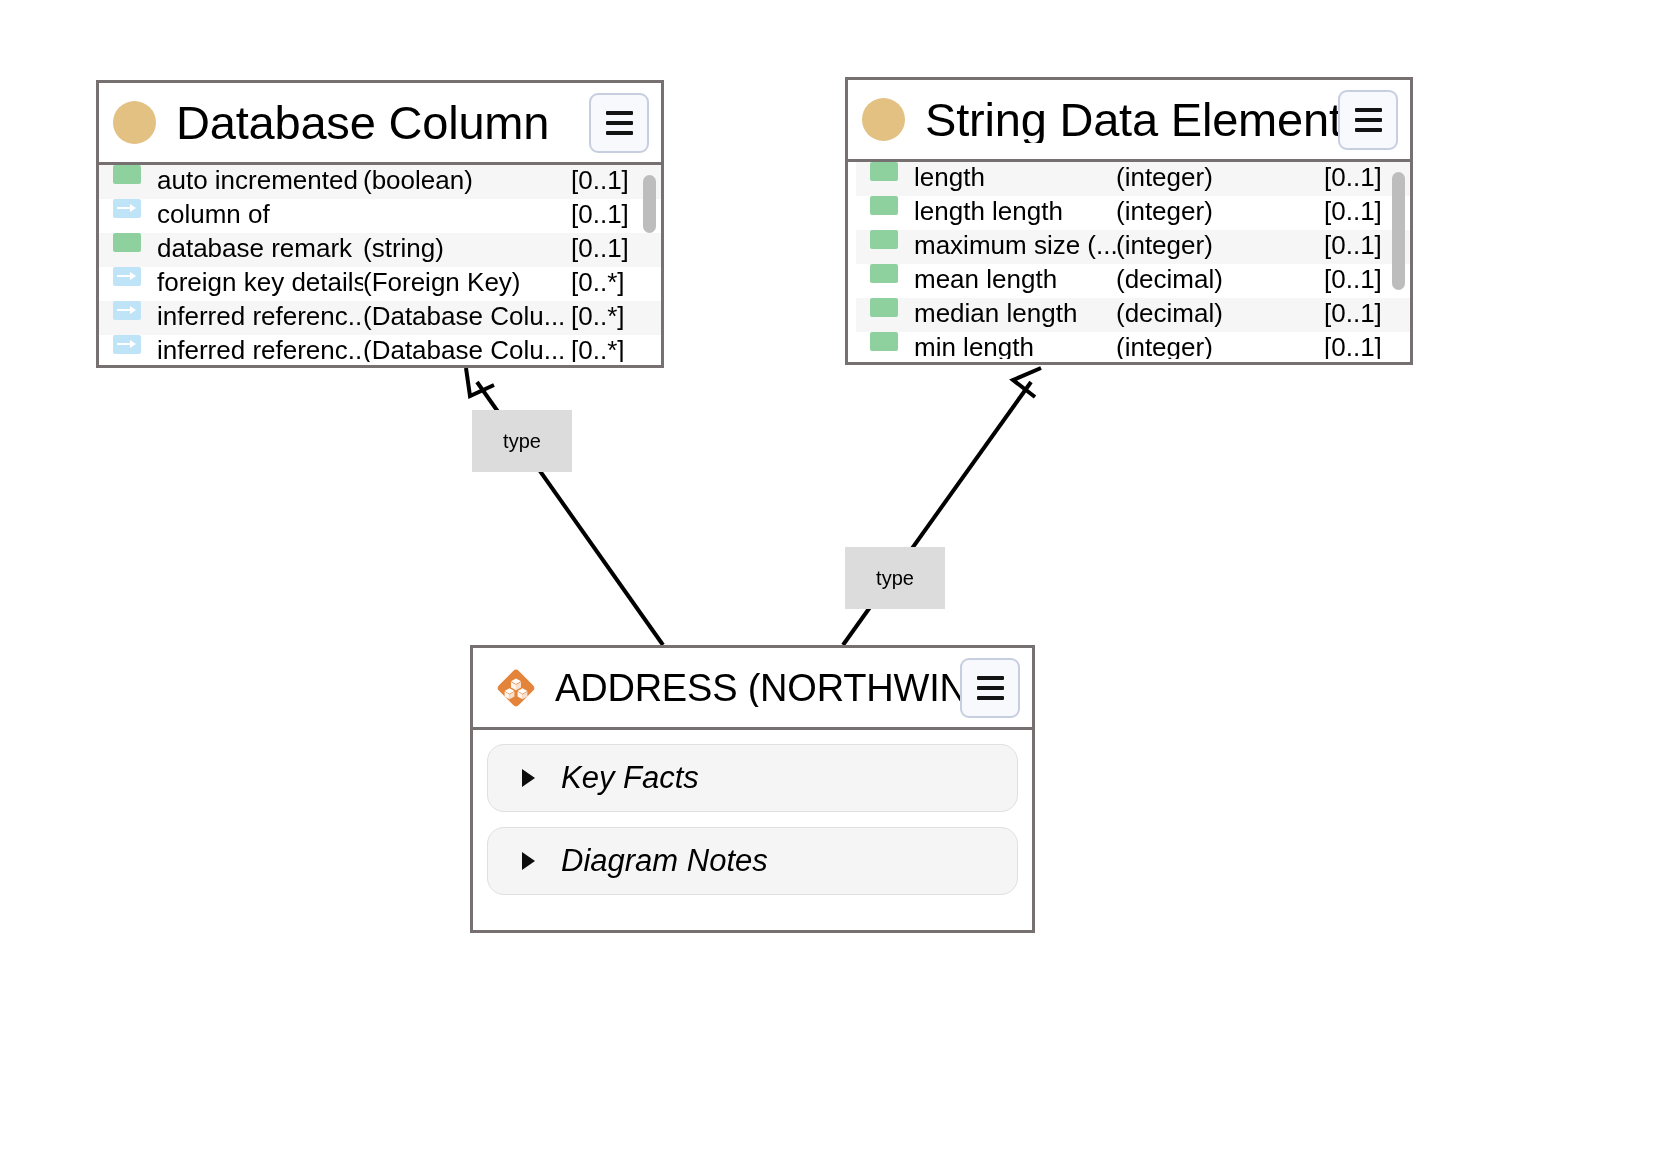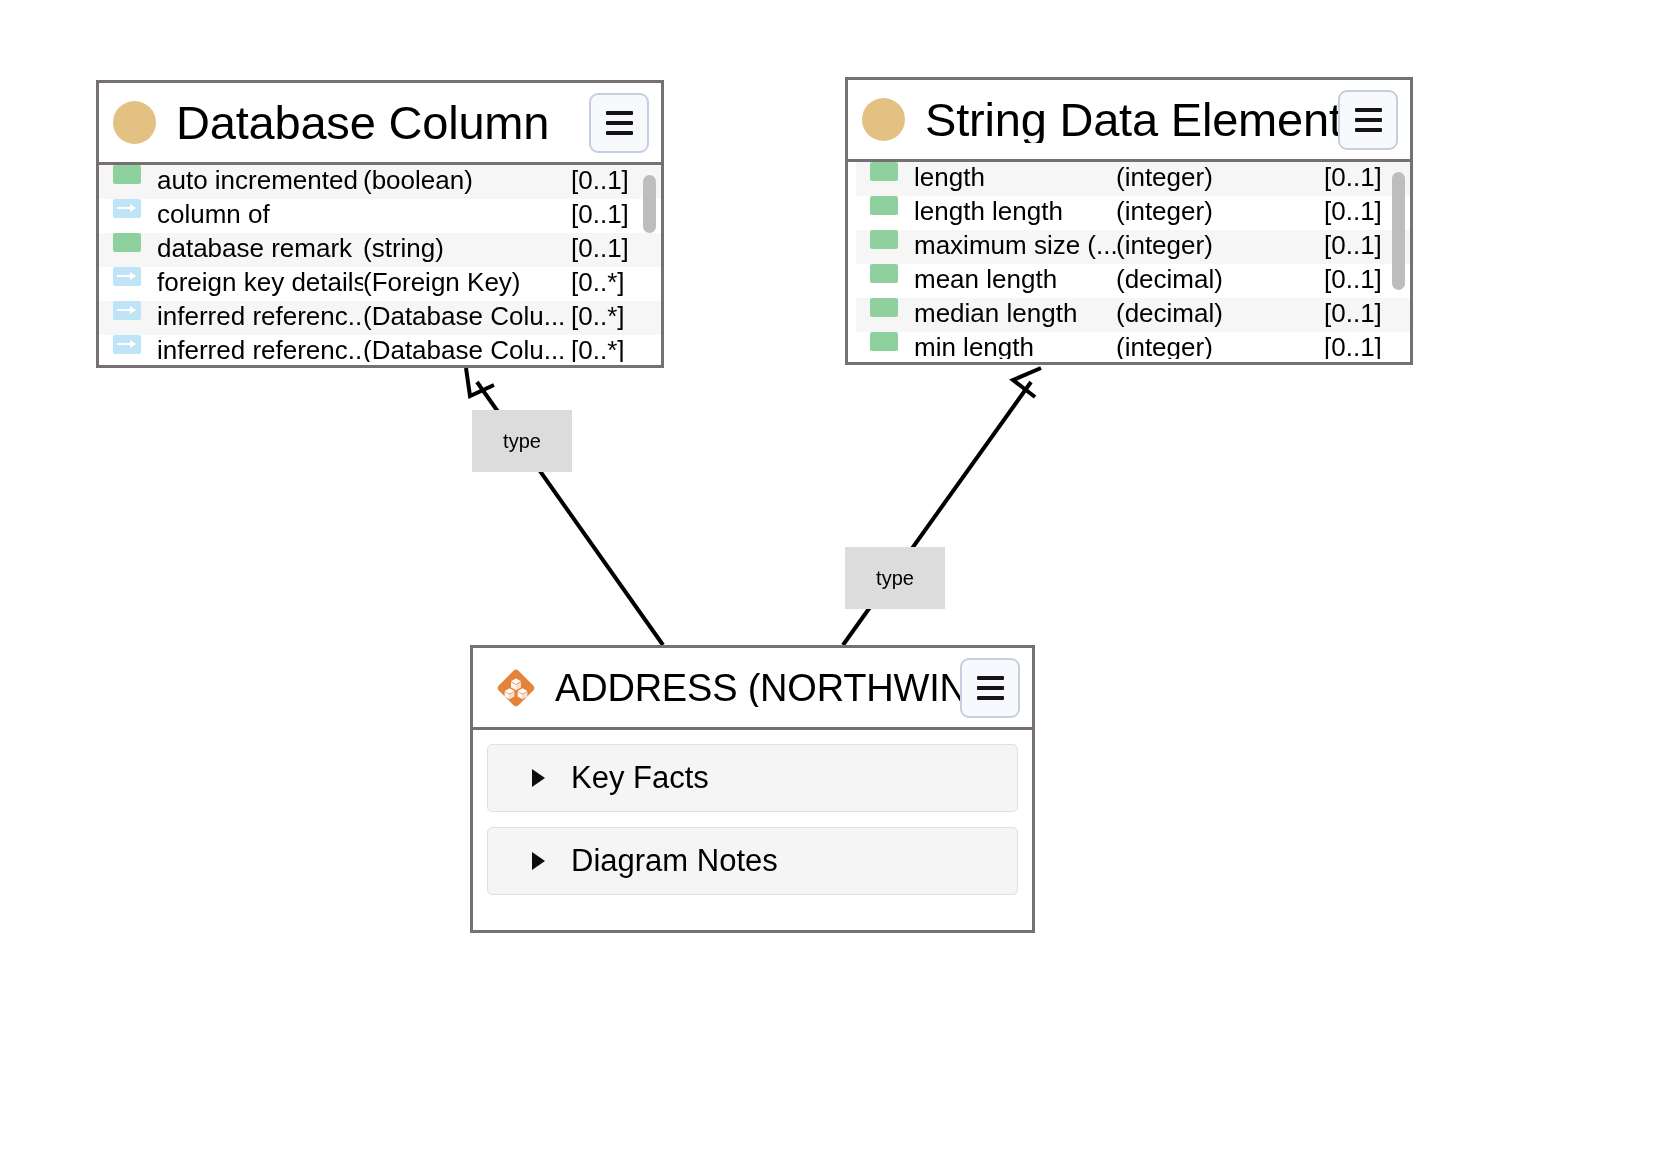--- a/index.html
+++ b/index.html
@@ -207,27 +207,28 @@
     margin-left: 16px;
   }
   .section-body {
     padding: 14px 14px 16px 14px;
     box-sizing: border-box;
   }
   .section-row {
     height: 68px;
     background: #f5f5f5;
     border: 1px solid #e0e0e0;
-    border-radius: 5px;
+    border-radius: 17px;
     display: flex;
     align-items: center;
-    padding-left: 44px;
+    padding-left: 34px;
     box-sizing: border-box;
     margin-bottom: 15px;
     cursor: pointer;
+    font-style: italic;
   }
   .section-row:last-child { margin-bottom: 0; }
   .tri {
     width: 0; height: 0;
     border-top: 9px solid transparent;
     border-bottom: 9px solid transparent;
     border-left: 13px solid #0d0d0d;
     margin-right: 26px;
     flex: 0 0 auto;
   }

